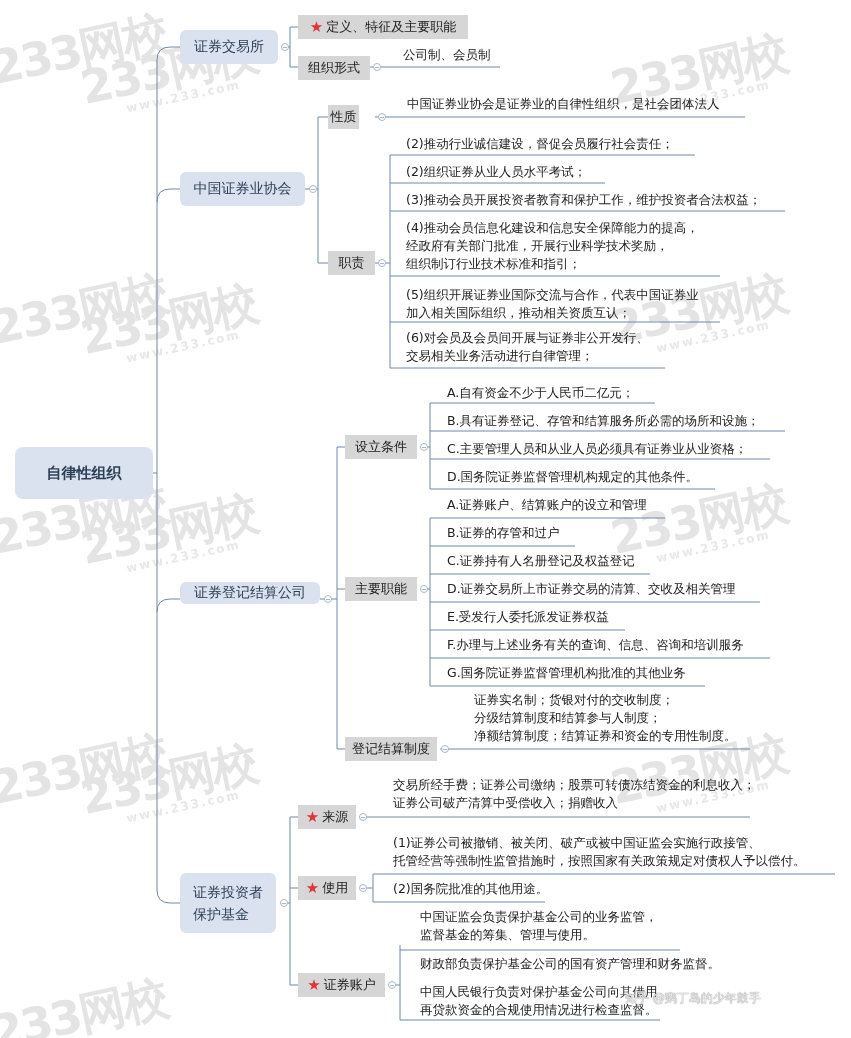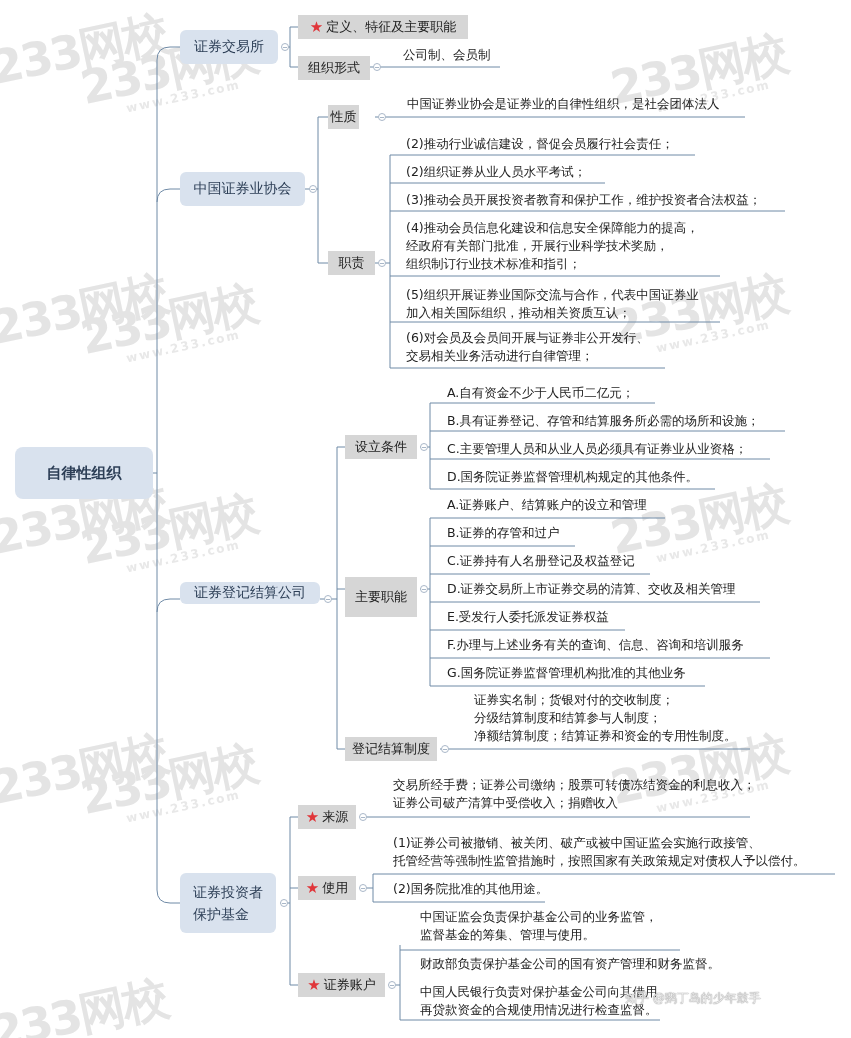--- a/index.html
+++ b/index.html
@@ -119,21 +119,21 @@
 </div>
 <div class="collapse" style="left:324px;top:595px;"></div>
 <div class="node l2" style="left:345px;top:435px;width:72px;height:24px;">
   <span>设立条件</span>
 </div>
 <div class="collapse" style="left:420px;top:443px;"></div>
 <div class="leaf" style="left:447px;top:384px;">A.自有资金不少于人民币二亿元；</div>
 <div class="leaf" style="left:447px;top:412px;">B.具有证券登记、存管和结算服务所必需的场所和设施；</div>
 <div class="leaf" style="left:447px;top:440px;">C.主要管理人员和从业人员必须具有证券业从业资格；</div>
 <div class="leaf" style="left:447px;top:468px;">D.国务院证券监督管理机构规定的其他条件。</div>
-<div class="node l2" style="left:345px;top:577px;width:72px;height:40px;">
+<div class="node l2" style="left:345px;top:577px;width:72px;height:24px;">
   <span>主要职能</span>
 </div>
 <div class="collapse" style="left:420px;top:585px;"></div>
 <div class="leaf" style="left:447px;top:496px;">A.证券账户、结算账户的设立和管理</div>
 <div class="leaf" style="left:447px;top:524px;">B.证券的存管和过户</div>
 <div class="leaf" style="left:447px;top:552px;">C.证券持有人名册登记及权益登记</div>
 <div class="leaf" style="left:447px;top:580px;">D.证券交易所上市证券交易的清算、交收及相关管理</div>
 <div class="leaf" style="left:447px;top:608px;">E.受发行人委托派发证券权益</div>
 <div class="leaf" style="left:447px;top:636px;">F.办理与上述业务有关的查询、信息、咨询和培训服务</div>
 <div class="leaf" style="left:447px;top:664px;">G.国务院证券监督管理机构批准的其他业务</div>

